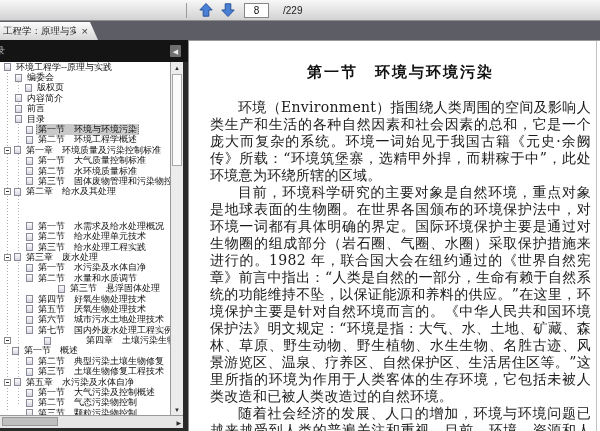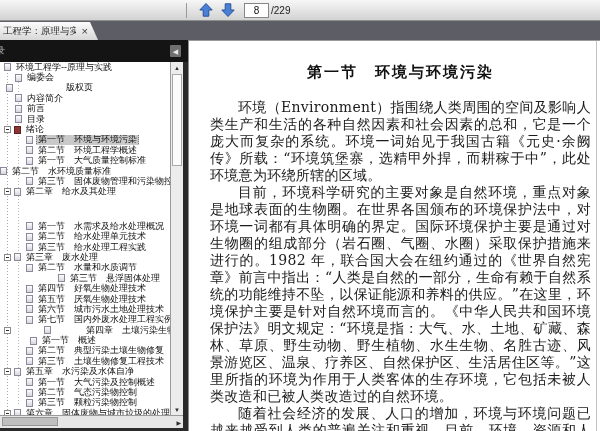--- a/index.html
+++ b/index.html
@@ -10,21 +10,21 @@
   
   .toolbar{height:21px;flex:none;background:linear-gradient(#f7f7f7,#d2d2d2);
            border-bottom:1px solid #8f8f8f;display:flex;align-items:center;
            padding-left:186px;box-sizing:border-box;}
   .toolbar-sep{width:1px;height:15px;background:#9a9a9a;margin-right:8px;}
   .nav-btn{width:18px;height:18px;border:none;background:transparent;padding:0;margin:0 2px;
            display:flex;align-items:center;justify-content:center;cursor:pointer;}
   .nav-btn svg{display:block;}
   .page-input{width:23px;height:13px;font-size:10px;text-align:center;border:1px solid #868686;
               background:#fff;padding:0;margin-left:5px;font-family:"Liberation Sans",sans-serif;color:#111;}
-  .page-total{font-size:10px;color:#222;margin-left:2px;}
+  .page-total{font-size:10px;color:#222;margin-left:14px;}
 
   
   .tabbar{height:19px;flex:none;background:var(--tabbar-bg,#5d5d66);display:flex;align-items:flex-end;}
   .tab{height:18px;width:98px;box-sizing:border-box;background:linear-gradient(#fcfcfc,#d7d7d7);
        display:flex;align-items:center;gap:6px;padding:0 10px 0 3px;
        clip-path:polygon(0 0,calc(100% - 8px) 0,100% 100%,0 100%);cursor:pointer;}
   .tab-label{font-size:9.5px;color:#222;white-space:nowrap;overflow:hidden;}
   .tab-close{font-size:11px;color:#3c3c3c;line-height:1;cursor:pointer;}
 
   
@@ -117,54 +117,54 @@
       <div class="tree-viewport">
         <div class="tree">
             <div class="tree-row" style="padding-left: 4px;">
               <span class="bm-icon"></span>
               <span class="tree-label">环境工程学--原理与实践</span>
             </div>
             <div class="tree-row" style="padding-left: 15px;">
               <span class="bm-icon"></span>
               <span class="tree-label">编委会</span>
             </div>
-            <div class="tree-row" style="padding-left: 6px; gap: 48px;">
+            <div class="tree-row" style="padding-left: 25px;">
               <span class="bm-icon"></span>
               <span class="tree-label">版权页</span>
             </div>
             <div class="tree-row" style="padding-left: 15px;">
               <span class="bm-icon"></span>
               <span class="tree-label">内容简介</span>
             </div>
             <div class="tree-row" style="padding-left: 15px;">
               <span class="bm-icon"></span>
               <span class="tree-label">前言</span>
             </div>
             <div class="tree-row" style="padding-left: 15px;">
               <span class="bm-icon"></span>
               <span class="tree-label">目录</span>
             </div>
-            <div class="tree-row" style="padding-left: 4px;">
-              <span class="expander"></span>
-              <span class="bm-icon current"></span>
-              <span class="tree-label">绪论</span>
-            </div>
             <div class="tree-row selected" style="padding-left: 26px;">
               <span class="bm-icon"></span>
               <span class="tree-label">第一节　环境与环境污染</span>
             </div>
             <div class="tree-row" style="padding-left: 26px; text-align: right;">
               <span class="bm-icon"></span>
               <span class="tree-label">第二节　环境工程学概述</span>
             </div>
+            <div class="tree-row" style="padding-left: 4px;">
+              <span class="expander"></span>
+              <span class="bm-icon"></span>
+              <span class="tree-label">第一章　环境质量及污染控制标准</span>
+            </div>
             <div class="tree-row" style="padding-left: 26px;">
               <span class="bm-icon"></span>
               <span class="tree-label">第一节　大气质量控制标准</span>
             </div>
-            <div class="tree-row" style="">
+            <div class="tree-row" style="padding-left: 26px;">
               <span class="bm-icon"></span>
               <span class="tree-label">第二节　水环境质量标准</span>
             </div>
             <div class="tree-row" style="padding-left: 26px;">
               <span class="bm-icon"></span>
               <span class="tree-label">第三节　固体废物管理和污染物控制</span>
             </div>
             <div class="tree-row" style="padding-left: 4px;">
               <span class="expander"></span>
               <span class="bm-icon"></span>
@@ -182,20 +182,24 @@
               <span class="bm-icon"></span>
               <span class="tree-label">第三节　给水处理工程实践</span>
             </div>
             <div class="tree-row" style="padding-left: 4px;">
               <span class="expander"></span>
               <span class="bm-icon"></span>
               <span class="tree-label">第三章　废水处理</span>
             </div>
             <div class="tree-row" style="padding-left: 26px;">
               <span class="bm-icon"></span>
+              <span class="tree-label">第一节　水污染及水体自净</span>
+            </div>
+            <div class="tree-row" style="padding-left: 26px;">
+              <span class="bm-icon"></span>
               <span class="tree-label">第二节　水量和水质调节</span>
             </div>
             <div class="tree-row" style="padding-left: 26px; margin-left: 32px;">
               <span class="bm-icon"></span>
               <span class="tree-label">第三节　悬浮固体处理</span>
             </div>
             <div class="tree-row" style="padding-left: 26px;">
               <span class="bm-icon"></span>
               <span class="tree-label">第四节　好氧生物处理技术</span>
             </div>
@@ -209,21 +213,21 @@
             </div>
             <div class="tree-row" style="padding-left: 26px;">
               <span class="bm-icon"></span>
               <span class="tree-label">第七节　国内外废水处理工程实例</span>
             </div>
             <div class="tree-row" style="padding-left: 4px; gap: 30px;">
               <span class="expander"></span>
               <span class="bm-icon"></span>
               <span class="tree-label">第四章　土壤污染生物修复技术</span>
             </div>
-            <div class="tree-row" style="padding-left: 30px;">
+            <div class="tree-row" style="padding-left: 12px;">
               <span class="bm-icon"></span>
               <span class="tree-label">第一节　概述</span>
             </div>
             <div class="tree-row" style="padding-left: 26px;">
               <span class="bm-icon"></span>
               <span class="tree-label">第二节　典型污染土壤生物修复</span>
             </div>
             <div class="tree-row" style="padding-left: 26px;">
               <span class="bm-icon"></span>
               <span class="tree-label">第三节　土壤生物修复工程技术</span>

